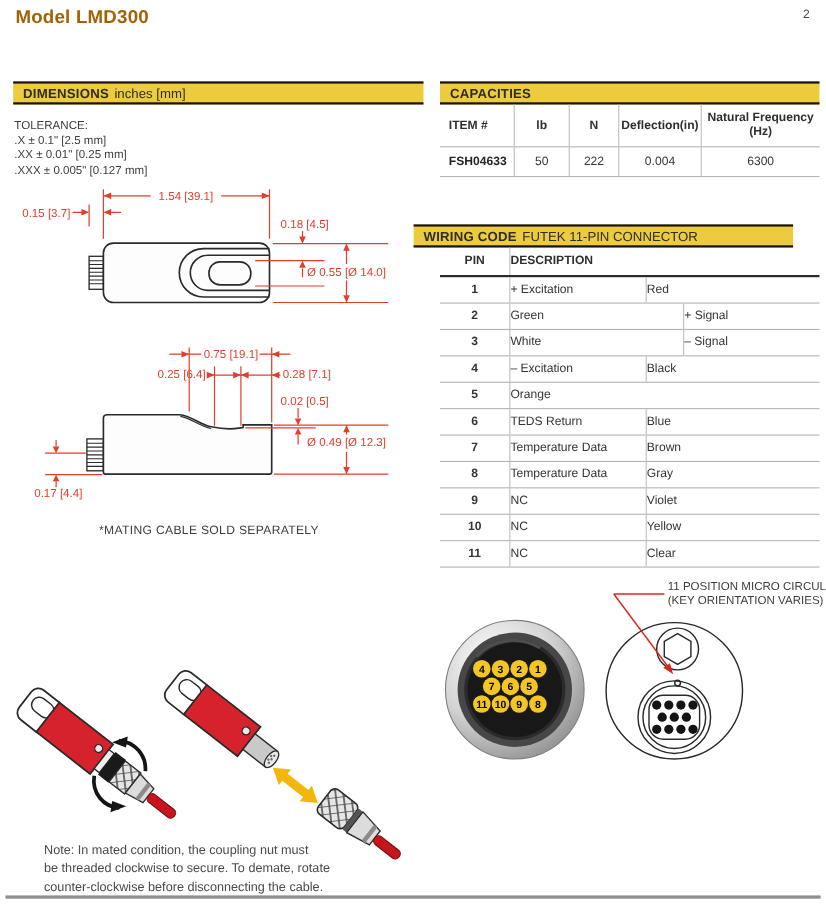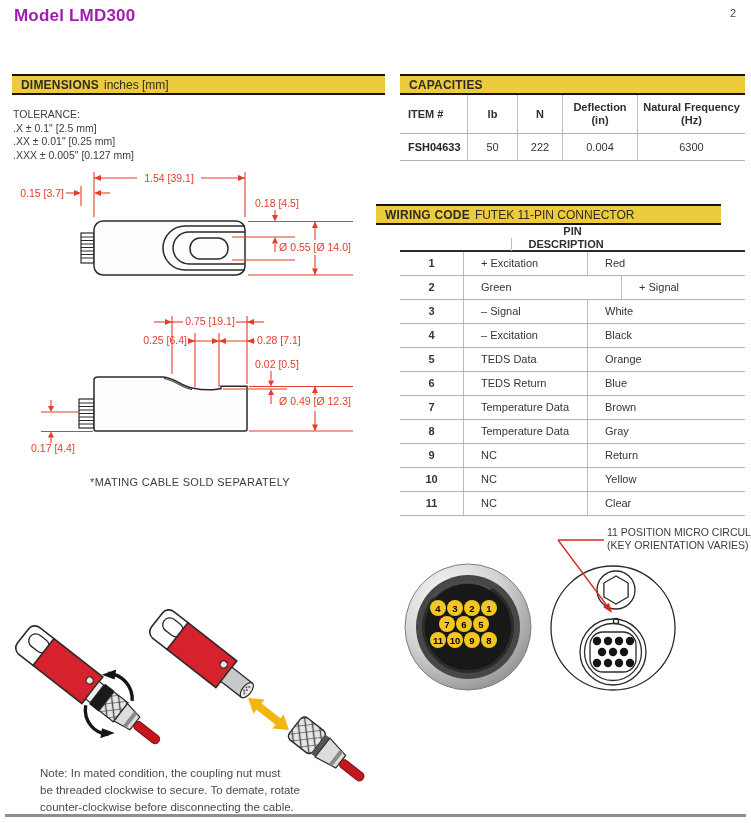--- a/index.html
+++ b/index.html
@@ -1,36 +1,36 @@
 <!DOCTYPE html>
 <html><head>
 <meta charset="utf-8">
 <style>
   html,body{margin:0;padding:0;background:#ffffff;}
   #page{position:relative;width:751px;height:823px;background:#fff;
         font-family:"Liberation Sans",sans-serif;color:#2e2e2e;overflow:hidden;}
   .abs{position:absolute;}
-  .title{left:14px;top:6px;font-size:17px;font-weight:bold;color:#a21caf;letter-spacing:.2px;}
+  .title{left:14px;top:6px;font-size:17px;font-weight:bold;color:#a16207;letter-spacing:.2px;}
   .pagenum{left:730px;top:7px;font-size:11px;color:#4a4a4a;}
   .bar{height:21px;background:#EDCB3E;border-top:2px solid #141414;border-bottom:2px solid #141414;
        box-sizing:border-box;display:flex;align-items:center;padding-left:9px;font-size:12px;color:#2e2c24;}
   .bar b{font-weight:bold;margin-right:5px;letter-spacing:.2px;}
   .tol{left:13px;top:108px;font-size:10.5px;line-height:13.5px;color:#3d3d3d;}
   .mating{left:12px;top:476px;width:356px;text-align:center;font-size:11px;color:#3d3d3d;letter-spacing:.3px;}
   .note{left:40px;top:765px;font-size:11.5px;line-height:17px;color:#4a4a4a;}
   .grayrule{left:5px;top:814px;width:741px;height:3px;background:#8f8f8f;}
   
   .tbl{box-sizing:border-box;font-size:11px;color:#353535;}
   .trow{display:flex;align-items:center;border-bottom:1px solid #b3b3b3;box-sizing:border-box;}
   .thead{font-weight:bold;color:#2f2f2f;}
   .cell{box-sizing:border-box;height:100%;display:flex;align-items:center;justify-content:center;
         text-align:center;line-height:13px;}
   .cell.first{justify-content:flex-start;padding-left:8px;text-align:left;}
   .cell.vline{border-left:1px solid #bdbdbd;}
-  .cell.lpad{justify-content:flex-start;padding-left:17px;text-align:right;}
+  .cell.lpad{justify-content:flex-start;padding-left:0;text-align:right;}
   .whead{border-bottom:2px solid #2b2b2b;}
   svg text{font-family:"Liberation Sans",sans-serif;}
   .dimtxt{font-size:10.5px;fill:#E33D2B;}
   .calloutTxt{font-size:10.5px;fill:#3d3d3d;}
 </style>
 </head>
 <body>
 
 <div id="page">
 
@@ -168,21 +168,21 @@
     <div class="trow thead" style="height:39px;align-items:flex-end;">
       <div class="cell first" style="width:67px;">
           <span>ITEM #</span>
         </div>
       <div class="cell vline" style="width:50px;">
           <span>lb</span>
         </div>
       <div class="cell vline" style="width:45px;">
           <span>N</span>
         </div>
-      <div class="cell vline" style="width:75px;flex-direction:column;">
+      <div class="cell vline" style="width:75px;flex-direction:row;">
         <span>Deflection</span>
           <span>(in)</span>
         </div>
       <div class="cell vline" style="width:108px;flex-direction:column;">
         <span>Natural Frequency</span>
           <span>(Hz)</span>
         </div>
     </div>
     <div class="trow" style="height:27px;">
       <div class="cell first" style="width:67px;font-weight:bold;color:#262626;">FSH04633</div>
@@ -191,68 +191,67 @@
       <div class="cell vline" style="width:75px;">0.004</div>
       <div class="cell vline" style="width:108px;">6300</div>
     </div>
   </div>
 
   <div class="abs bar" style="left:376px;top:204px;width:345px;">
     <b>WIRING CODE</b>
     <span>FUTEK 11-PIN CONNECTOR</span>
   </div>
   <div class="abs tbl" style="left:400px;top:225px;width:345px;">
-    <div class="trow thead whead" style="height:27px;flex-direction:column;">
+    <div class="trow thead whead" style="height:27px;">
       <div class="cell" style="width:63px;">PIN</div>
       <div class="cell vline lpad" style="width:124px;">DESCRIPTION</div>
     </div>
     <div class="trow" style="height:24px;">
       <div class="cell" style="width:63px;font-weight:bold;">1</div>
       <div class="cell vline lpad" style="width:124px;">+ Excitation</div>
       <div class="cell vline lpad" style="width:158px;">Red</div>
     </div>
     <div class="trow" style="height:24px;">
       <div class="cell" style="width:63px;font-weight:bold;">2</div>
       <div class="cell vline lpad" style="width:158px;">Green</div>
       <div class="cell vline lpad" style="width:124px;">+ Signal</div>
     </div>
     <div class="trow" style="height:24px;">
       <div class="cell" style="width:63px;font-weight:bold;">3</div>
+      <div class="cell vline lpad" style="width:158px;">White</div>
       <div class="cell vline lpad" style="width:124px;">– Signal</div>
-      <div class="cell vline lpad" style="width:158px;">White</div>
     </div>
     <div class="trow" style="height:24px;">
       <div class="cell" style="width:63px;font-weight:bold;">4</div>
       <div class="cell vline lpad" style="width:124px;">– Excitation</div>
       <div class="cell vline lpad" style="width:158px;">Black</div>
     </div>
     <div class="trow" style="height:24px;">
       <div class="cell" style="width:63px;font-weight:bold;">5</div>
-      <div class="cell vline lpad" style="width:124px;">TEDS Data</div>
       <div class="cell vline lpad" style="width:158px;">Orange</div>
     </div>
     <div class="trow" style="height:24px;">
       <div class="cell" style="width:63px;font-weight:bold;">6</div>
       <div class="cell vline lpad" style="width:124px;">TEDS Return</div>
       <div class="cell vline lpad" style="width:158px;">Blue</div>
     </div>
     <div class="trow" style="height:24px;">
       <div class="cell" style="width:63px;font-weight:bold;">7</div>
       <div class="cell vline lpad" style="width:124px;">Temperature Data</div>
       <div class="cell vline lpad" style="width:158px;">Brown</div>
     </div>
     <div class="trow" style="height:24px;">
       <div class="cell" style="width:63px;font-weight:bold;">8</div>
       <div class="cell vline lpad" style="width:124px;">Temperature Data</div>
       <div class="cell vline lpad" style="width:158px;">Gray</div>
     </div>
     <div class="trow" style="height:24px;">
       <div class="cell" style="width:63px;font-weight:bold;">9</div>
       <div class="cell vline lpad" style="width:124px;">NC</div>
-      <div class="cell vline lpad" style="width:158px;">Return</div>
+      <div class="cell vline lpad" style="width:158px;">Violet</div>
     </div>
     <div class="trow" style="height:24px;">
       <div class="cell" style="width:63px;font-weight:bold;">10</div>
       <div class="cell vline lpad" style="width:124px;">NC</div>
       <div class="cell vline lpad" style="width:158px;">Yellow</div>
     </div>
     <div class="trow" style="height:24px;">
       <div class="cell" style="width:63px;font-weight:bold;">11</div>
       <div class="cell vline lpad" style="width:124px;">NC</div>
       <div class="cell vline lpad" style="width:158px;">Clear</div>

